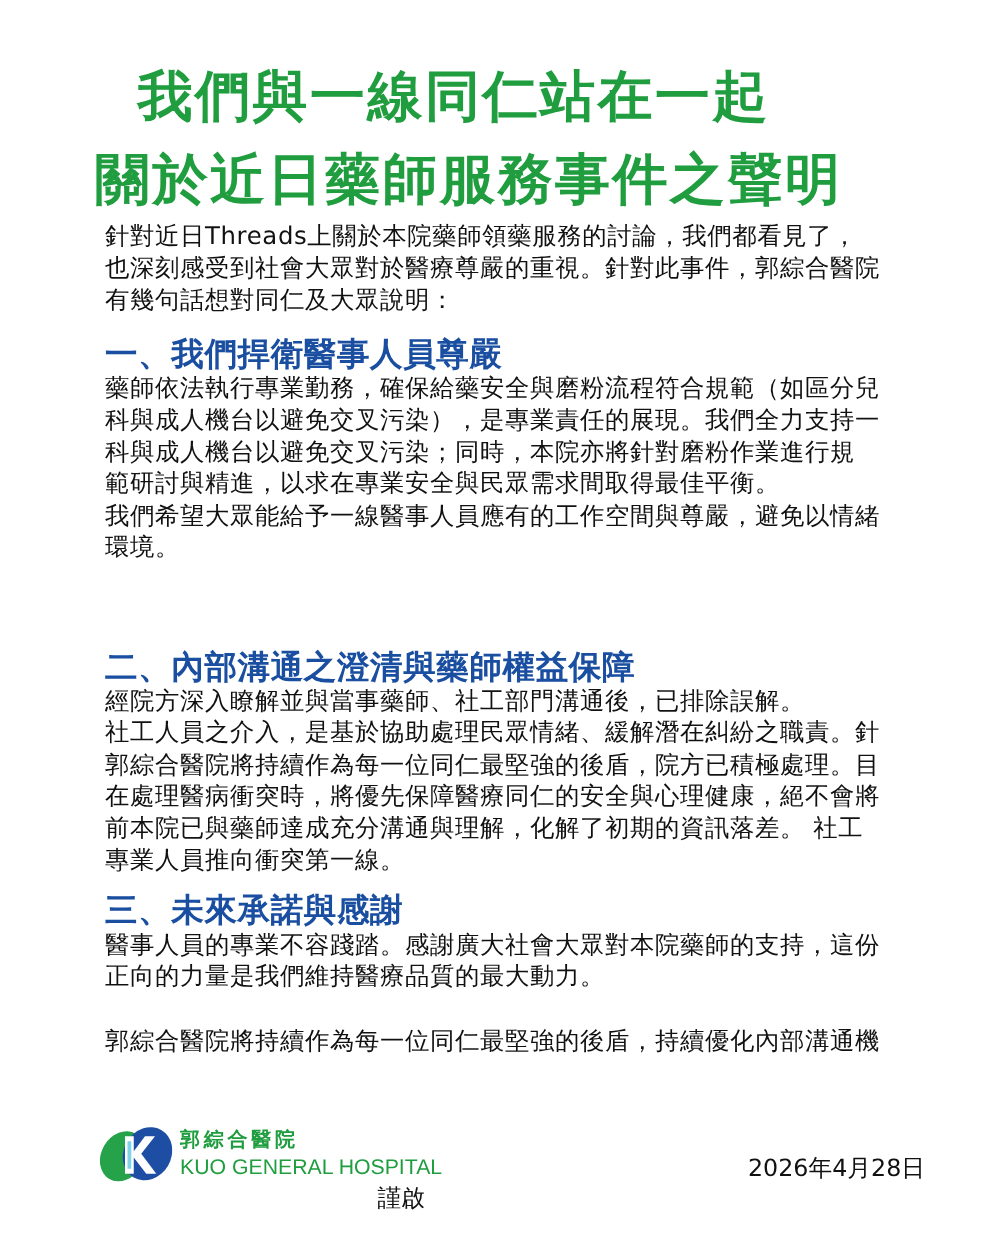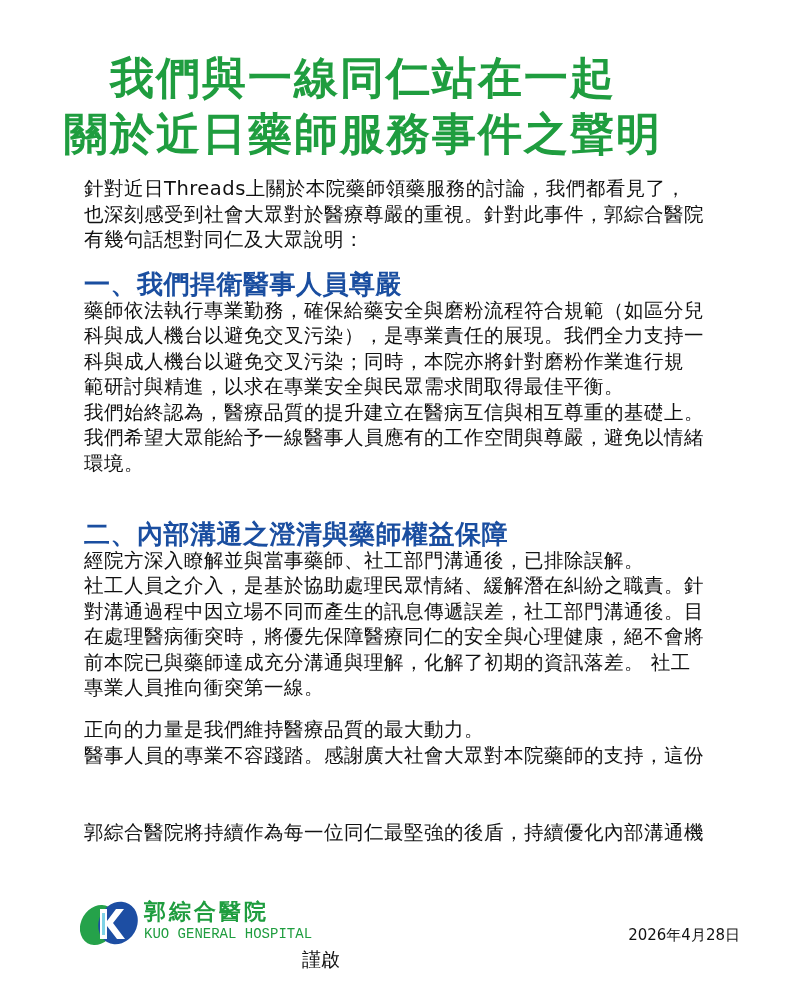--- a/index.html
+++ b/index.html
@@ -20,21 +20,21 @@
       left: 0;
       width: 726px;
       text-align: center;
       color: #1f9d3f;
       font-weight: bold;
       font-size: 44px;
       letter-spacing: 2px;
       line-height: 56px;
     }
     .title.l1 { top: 50px; }
-    .title.l2 { top: 106px; }
+    .title.l2 { top: 116px; padding-left: 12px; }
 
     .body-text {
       position: absolute;
       left: 84px;
       width: 650px;
       font-size: 19.5px;
       line-height: 25.5px;
       letter-spacing: 0.5px;
     }
     .line { display: block; white-space: nowrap; }
@@ -72,48 +72,48 @@
       top: 4px;
       width: 58px;
       height: 48px;
     }
     .logo-cn {
       position: absolute;
       left: 64px;
       top: 4px;
       color: #1f9d3f;
       font-weight: bold;
-      font-size: 22px;
+      font-size: 16px;
       letter-spacing: 3px;
       line-height: 26px;
       white-space: nowrap;
     }
     .logo-en {
       position: absolute;
       left: 64px;
       top: 32px;
       color: #1f9d3f;
-      font-family: Liberation Mono, monospace;
-      font-size: 14px;
+      font-family: Liberation Sans, sans-serif;
+      font-size: 17px;
       line-height: 14px;
       white-space: nowrap;
     }
     .signoff {
       position: absolute;
       left: 222px;
       top: 28px;
       font-size: 19px;
       line-height: 24px;
       margin-top: 24px;
     }
     .date {
       position: absolute;
       right: 0;
       top: 28px;
-      font-size: 15px;
+      font-size: 19px;
       line-height: 24px;
       white-space: nowrap;
     }
   </style>
 </head>
 <body>
 
 <div class="title l1">我們與一線同仁站在一起</div>
 <div class="title l2">關於近日藥師服務事件之聲明</div>
 
@@ -122,38 +122,38 @@
   <span class="line">也深刻感受到社會大眾對於醫療尊嚴的重視。針對此事件，郭綜合醫院</span>
   <span class="line">有幾句話想對同仁及大眾說明：</span>
 </div>
 
 <div class="body-text" id="sec1">
   <span class="section-heading">一、我們捍衛醫事人員尊嚴</span>
   <span class="line">藥師依法執行專業勤務，確保給藥安全與磨粉流程符合規範（如區分兒</span>
   <span class="line">科與成人機台以避免交叉污染），是專業責任的展現。我們全力支持一</span>
   <span class="line">科與成人機台以避免交叉污染；同時，本院亦將針對磨粉作業進行規</span>
   <span class="line">範研討與精進，以求在專業安全與民眾需求間取得最佳平衡。</span>
-  <span class="line">我們始終認為，醫療品質的提升建立在醫病互信與相互尊重的基礎上。</span>
   <span class="line">我們希望大眾能給予一線醫事人員應有的工作空間與尊嚴，避免以情緒</span>
   <span class="line">環境。</span>
 </div>
 
 <div class="body-text" id="sec2">
   <span class="section-heading">二、內部溝通之澄清與藥師權益保障</span>
   <span class="line">經院方深入瞭解並與當事藥師、社工部門溝通後，已排除誤解。</span>
   <span class="line">社工人員之介入，是基於協助處理民眾情緒、緩解潛在糾紛之職責。針</span>
-  <span class="line">對溝通過程中因立場不同而產生的訊息傳遞誤差，社工部門溝通後。目</span>
+  <span class="line">郭綜合醫院將持續作為每一位同仁最堅強的後盾，院方已積極處理。目</span>
   <span class="line">在處理醫病衝突時，將優先保障醫療同仁的安全與心理健康，絕不會將</span>
   <span class="line">前本院已與藥師達成充分溝通與理解，化解了初期的資訊落差。 社工</span>
   <span class="line">專業人員推向衝突第一線。</span>
 </div>
 
 <div class="body-text" id="sec3">
+  <span class="section-heading">三、未來承諾與感謝</span>
+  <span class="line">醫事人員的專業不容踐踏。感謝廣大社會大眾對本院藥師的支持，這份</span>
   <span class="line">正向的力量是我們維持醫療品質的最大動力。</span>
-  <span class="line">醫事人員的專業不容踐踏。感謝廣大社會大眾對本院藥師的支持，這份</span>
 </div>
 
 <div class="body-text" id="closing">
   <span class="line">郭綜合醫院將持續作為每一位同仁最堅強的後盾，持續優化內部溝通機</span>
 </div>
 
 <div class="footer">
   <div class="logo">
     <svg class="logo-mark" viewBox="0 0 58 48" xmlns="http://www.w3.org/2000/svg">
       <ellipse cx="18" cy="26" rx="17" ry="21" transform="rotate(30 18 26)" fill="#25a24a"></ellipse>

